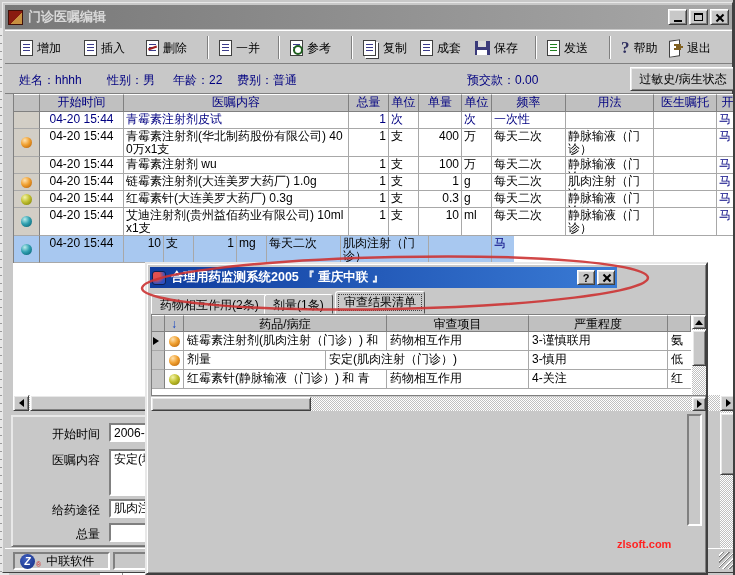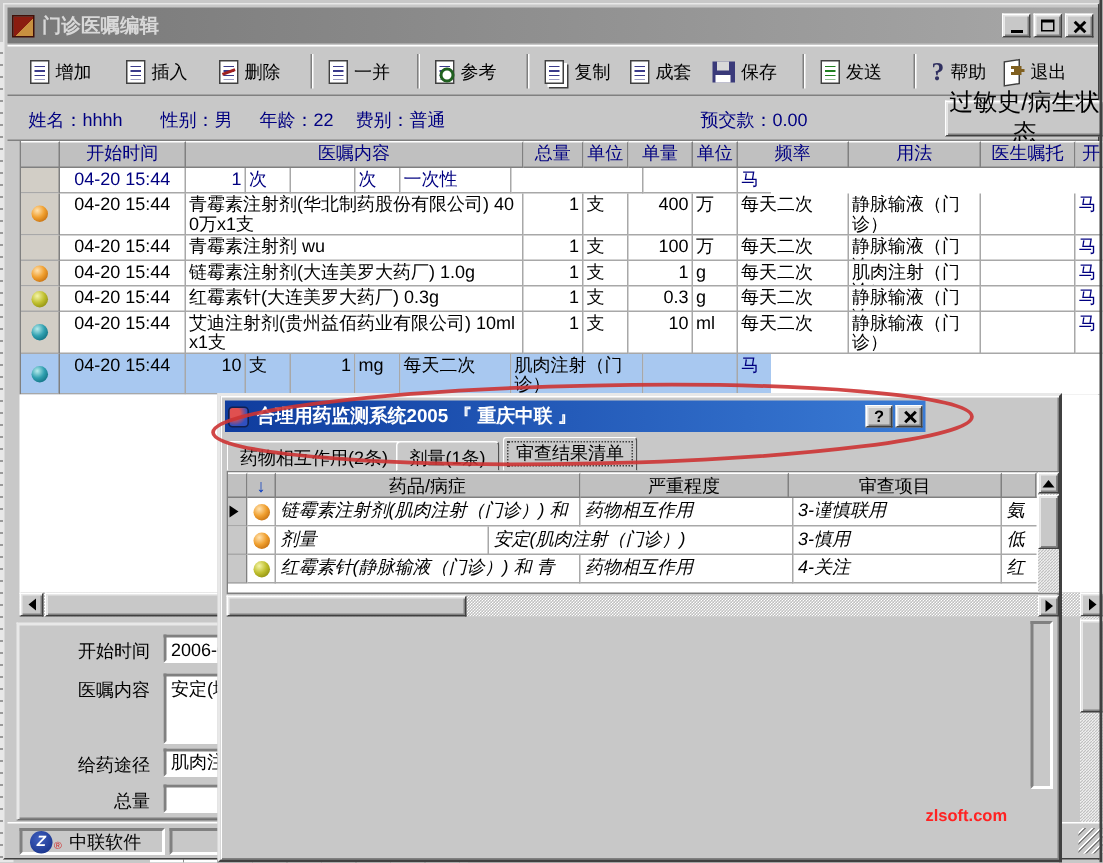--- a/index.html
+++ b/index.html
@@ -45,21 +45,21 @@
   .icon-send::after { background:repeating-linear-gradient(#208020 0 1px,transparent 1px 3px); }
   .icon-help { font-size:17px; font-weight:bold; color:#303060; font-family:"Liberation Serif","DejaVu Serif",serif; }
   .icon-exit { display:inline-block; width:14px; height:16px; position:relative; }
   .icon-exit::before { content:""; position:absolute; left:0; top:0; width:9px; height:15px; background:#fff; border:1px solid #404040; transform:skewY(-8deg); }
   .icon-exit::after { content:""; position:absolute; right:0; top:6px; width:7px; height:2px; background:#806020; box-shadow:-2px -2px 0 0 #806020, -2px 2px 0 0 #806020; }
   .icon-ref::before { content:""; position:absolute; left:2px; top:4px; width:6px; height:6px; border:2px solid #206020; border-radius:50%; background:#fff; z-index:2; }
 
   
   .patientbar { left:2px; top:61px; width:727px; height:30px; background:#c8c8c8; border-bottom:1px solid #808080; }
   .pfield { position:absolute; top:8px; color:#000080; font-size:12px; white-space:nowrap; }
-  .allergy-btn { position:absolute; left:625px; top:3px; width:106px; height:24px; font-size:16px; color:#000; display:flex; align-items:center; justify-content:center; }
+  .allergy-btn { position:absolute; left:625px; top:3px; width:106px; height:24px; font-size:12px; color:#000; display:flex; align-items:center; justify-content:center; }
 
   
   .orders { left:10px; top:91px; width:725px; background:#fff; border-left:1px solid #808080; }
   .t-row { display:flex; width:725px; }
   .t-cell { border-right:1px solid #a8a8a8; border-bottom:1px solid #a8a8a8; padding:1px 2px; overflow:hidden; font-size:12px; line-height:13px; word-break:break-all; }
   .t-head .t-cell { background:#c0c0c0; color:#000080; text-align:center; border-right:1px solid #808080; border-bottom:1px solid #808080; border-top:1px solid #fff; font-weight:normal; height:18px; }
   .w-ind{width:26px;} .w-time{width:84px; text-align:center;} .w-cont{width:225px;} .w-qty{width:40px; text-align:right;}
   .w-un{width:30px;} .w-dose{width:43px; text-align:right;} .w-un2{width:30px;} .w-freq{width:74px;} .w-route{width:88px;} .w-note{width:63px;} .w-doc{width:22px; border-right:none; color:#000080;}
   .t-body .w-ind { background:#d2cec6; border-right:1px solid #808080; display:flex; align-items:center; justify-content:center; }
   .r17{height:17px;} .r28{height:28px;} .r27{height:27px;}
@@ -105,21 +105,21 @@
   .dlg-title { color:#fff; font-weight:bold; font-size:12.5px; margin-left:5px; flex:1; white-space:nowrap; overflow:hidden; }
   .dlg-btn { width:18px; height:15px; margin-left:2px; display:flex; align-items:center; justify-content:center; font-weight:bold; font-size:11px; color:#000; }
   .tabstrip { position:absolute; left:4px; top:27px; width:553px; height:23px; }
   .tab { position:absolute; bottom:0; height:20px; background:#c8c8c8; border:1px solid; border-color:#fff #505050 #c8c8c8 #fff; border-radius:3px 3px 0 0; padding:2px 8px 0; font-size:12px; white-space:nowrap; }
   .tab.active { height:23px; z-index:3; outline:1px dotted #404040; outline-offset:-4px; }
   .dlg-grid { position:absolute; left:4px; top:50px; width:555px; height:82px; background:#fff; border:1px solid #808080; }
   .g-row { display:flex; width:539px; }
   .g-cell { border-right:1px solid #a8a8a8; border-bottom:1px solid #a8a8a8; padding:1px 3px; overflow:hidden; font-size:12px; line-height:14px; white-space:nowrap; color:#000; }
   .g-head .g-cell { background:#c0c0c0; text-align:center; border-right:1px solid #808080; border-bottom:1px solid #808080; border-top:1px solid #fff; height:17px; }
   .g-m{width:13px; padding:1px 0;} .g-i{width:19px; display:flex; align-items:center; justify-content:center;} .g-drug{width:203px;} .g-item{width:142px;} .g-sev{width:139px;} .g-x{width:23px; border-right:none;}
-  .g-body .g-row { height:19px;font-style:italic; }
+  .g-body .g-row { height:19px; }
   .g-body .g-m { background:#c8c8c8; border-right:1px solid #808080; display:flex; align-items:center; justify-content:center; }
   .g-body .g-i { background:#fff; }
   .cur-marker { display:none; }
   [data-marker="true"] .cur-marker { display:block; width:0; height:0; border:4px solid transparent; border-left:6px solid #000; }
   .sort-icon { color:#1040c0; font-weight:bold; font-size:12px; }
   .dlg-vscroll { position:absolute; left:540px; top:0; width:14px; height:80px; }
   .dlg-vthumb { position:absolute; left:0; top:15px; width:14px; height:36px; background:#c8c8c8; }
   .dlg-hscroll { position:absolute; left:4px; top:133px; width:555px; height:14px; }
   .dlg-hthumb { position:absolute; left:0; top:0; width:160px; height:14px; background:#c8c8c8; }
   .dlg-body-strip { position:absolute; left:540px; top:150px; width:15px; height:112px; }
@@ -224,20 +224,21 @@
       <div class="t-cell w-route">用法</div>
       <div class="t-cell w-note">医生嘱托</div>
       <div class="t-cell w-doc">开</div>
     </div>
 
     <div class="t-row t-body r17 row-navy">
       <div class="t-cell w-ind">
           <span class="ball" data-ball="none"></span>
         </div>
       <div class="t-cell w-time">04-20 15:44</div>
+      <div class="t-cell w-cont">青霉素注射剂皮试</div>
       <div class="t-cell w-qty">1</div>
       <div class="t-cell w-un">次</div>
       <div class="t-cell w-dose"></div>
       <div class="t-cell w-un2">次</div>
       <div class="t-cell w-freq">一次性</div>
       <div class="t-cell w-route"></div>
       <div class="t-cell w-note"></div>
       <div class="t-cell w-doc">马</div>
     </div>
 
@@ -393,22 +394,22 @@
     <span class="tab active" style="left:184px">审查结果清单</span>
   </div>
 
   <div class="dlg-grid">
     <div class="g-row g-head">
       <div class="g-cell g-m"></div>
       <div class="g-cell g-i">
           <span class="sort-icon">↓</span>
         </div>
       <div class="g-cell g-drug">药品/病症</div>
+      <div class="g-cell g-item">审查项目</div>
       <div class="g-cell g-sev">严重程度</div>
-      <div class="g-cell g-item">审查项目</div>
       <div class="g-cell g-x"></div>
     </div>
     <div class="g-body">
       <div class="g-row" data-marker="true">
         <div class="g-cell g-m">
             <span class="cur-marker"></span>
           </div>
         <div class="g-cell g-i">
             <span class="ball" data-ball="orange"></span>
           </div>

